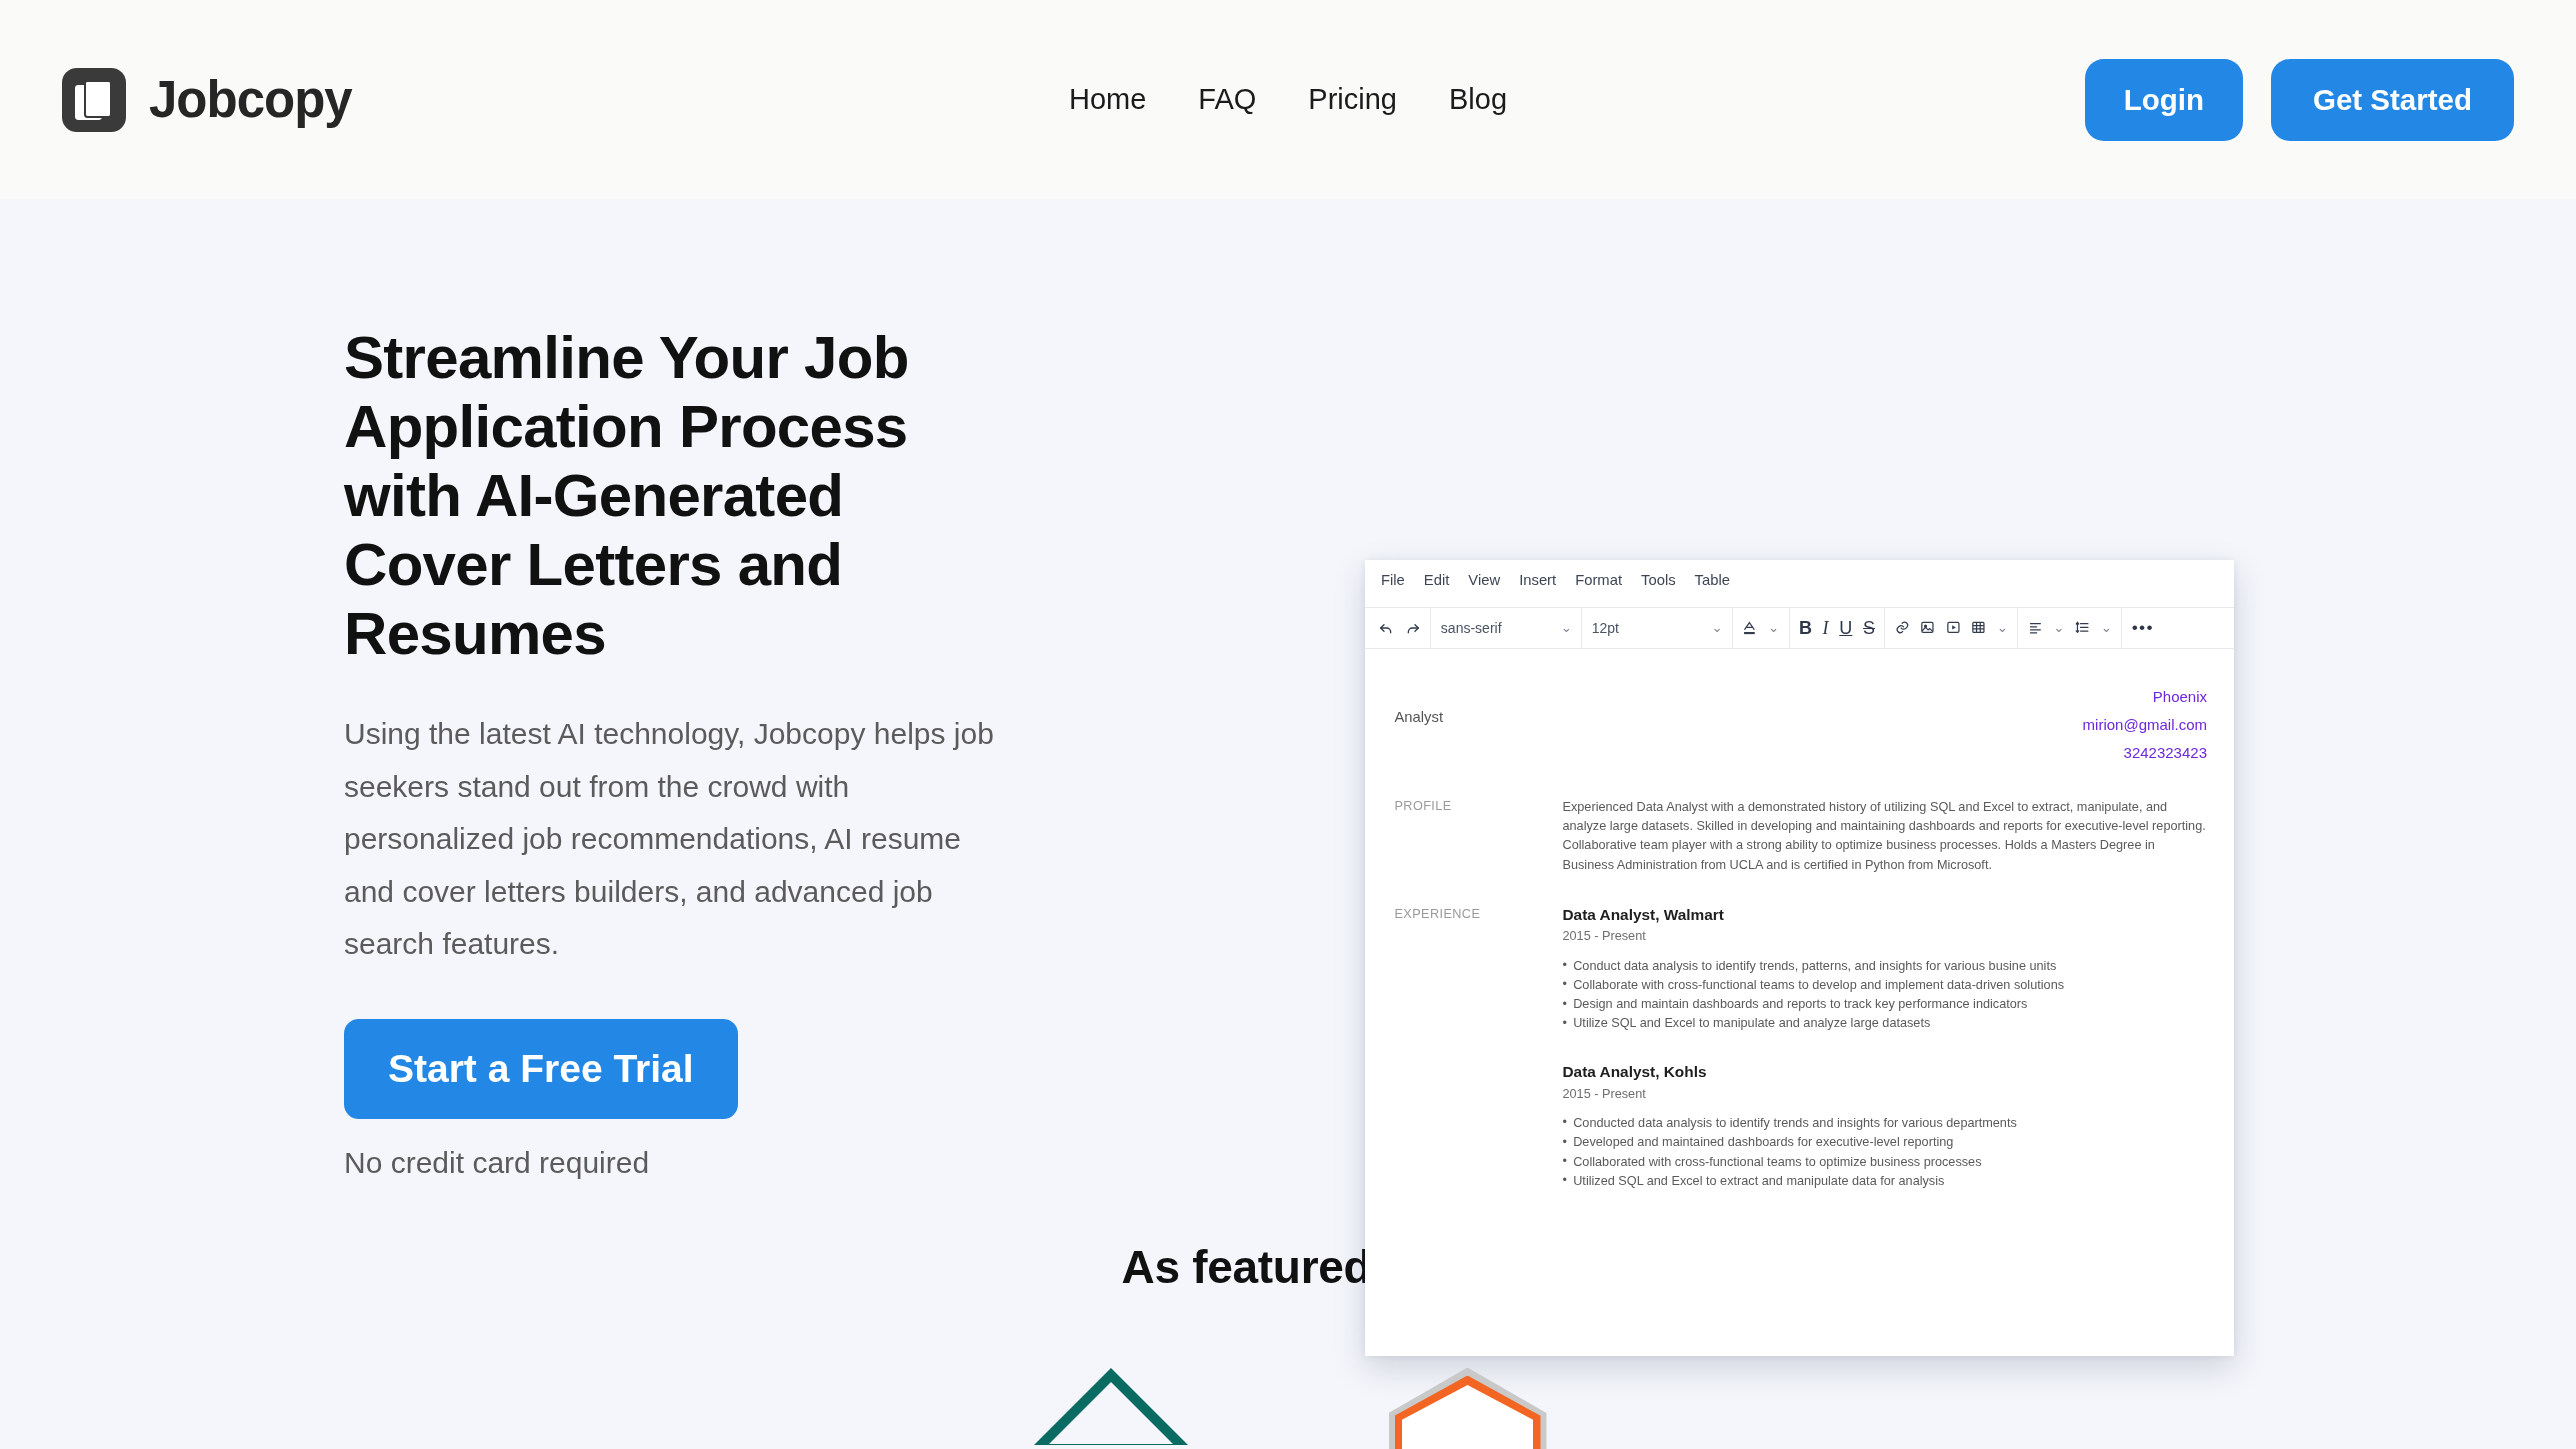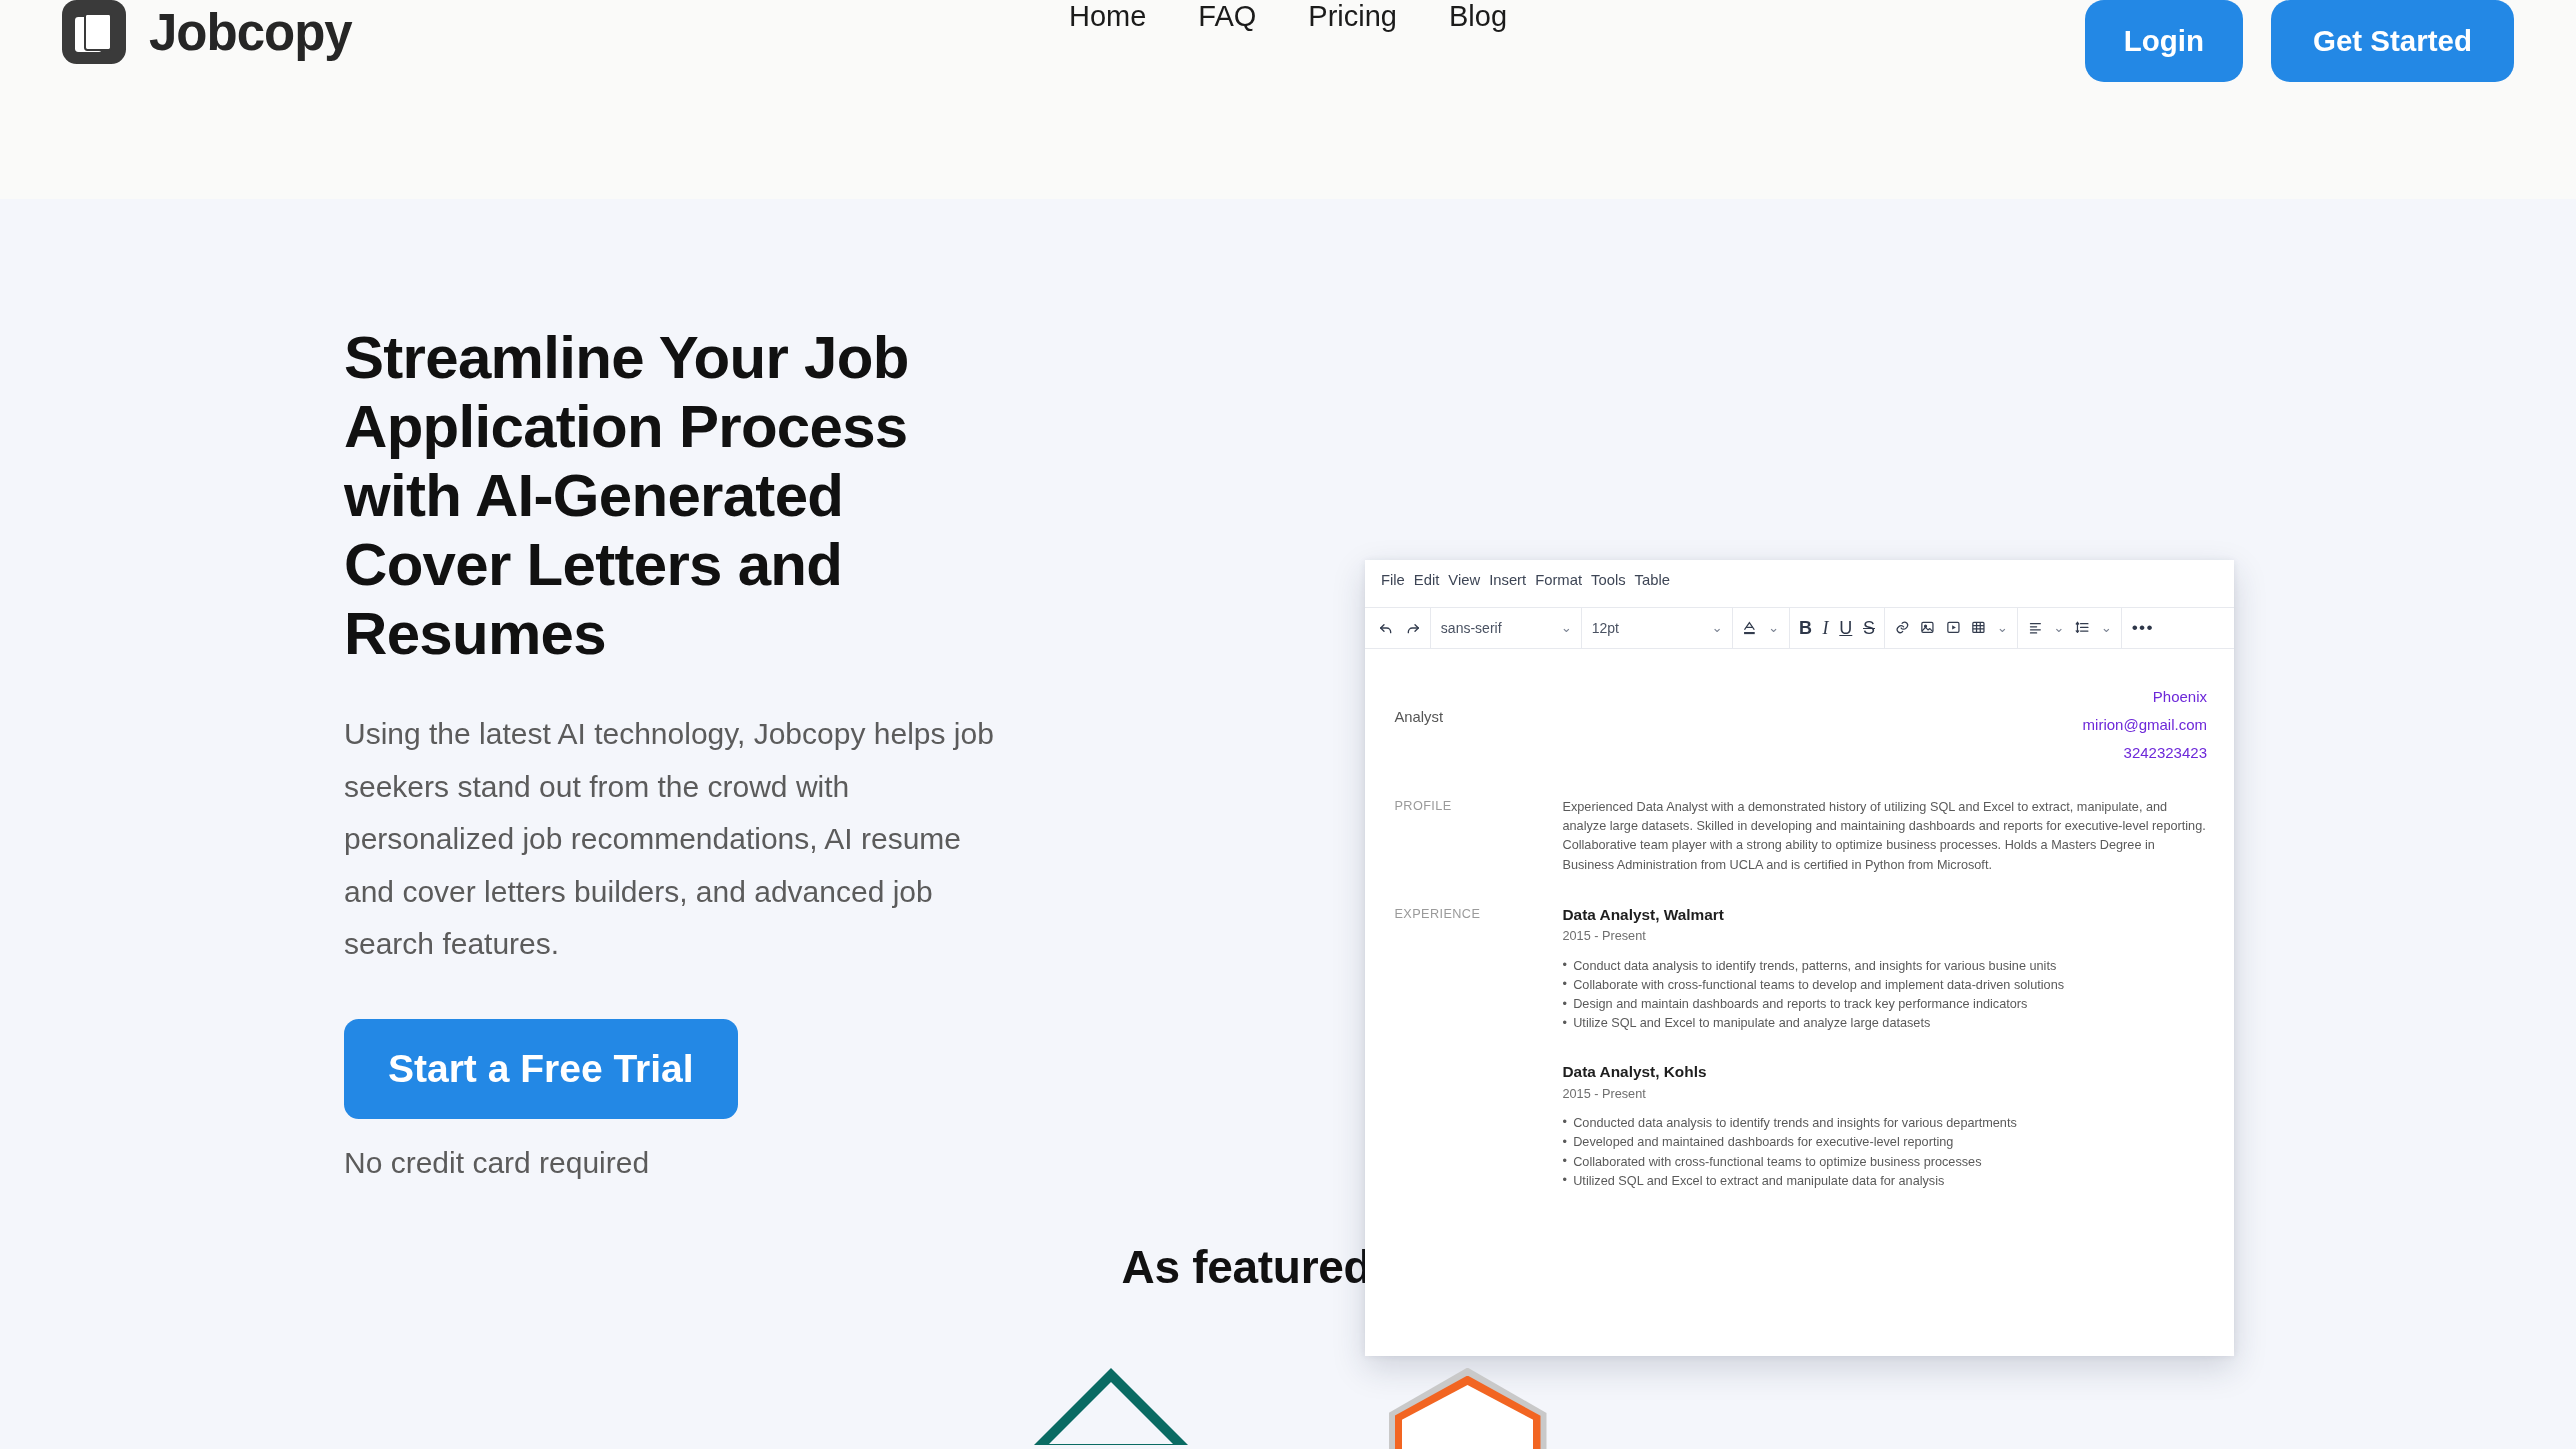--- a/index.html
+++ b/index.html
@@ -9,21 +9,21 @@
     overflow: hidden;
     font-family: "Liberation Sans", sans-serif;
     background: #f4f6fb;
   }
 
   
   .site-header {
     height: 199px;
     background: #fafaf9;
     display: flex;
-    align-items: flex-start;
+    align-items: center;
     padding: 0 62px;
     position: relative;
   }
   .brand { display: flex; align-items: center; gap: 23px; text-decoration: none; }
   .brand-mark {
     width: 64px; height: 64px;
     background: #3a3a3a;
     border-radius: 14.8px;
     position: relative;
     flex: none;
@@ -103,21 +103,21 @@
     position: absolute;
     left: 1365px; top: 361px;
     width: 869px; height: 796px;
   }
   .editor-card {
     width: 100%; height: 100%;
     background: #fff;
     box-shadow: 0 12px 31px rgba(30,40,70,.17), 0 1.3px 6.7px rgba(30,40,70,.09);
   }
   .menu-bar {
-    display: flex; align-items: center; gap: 9px;
+    display: flex; align-items: center; gap: 19px;
     padding: 12px 16px 6.7px 16px;
   }
   .menu-item { font-size: 14.8px; color: #3d4555; white-space: nowrap; cursor: pointer; }
 
   .tool-bar {
     display: flex; align-items: center;
     border-top: 0.7px solid #e7e9ee;
     border-bottom: 0.7px solid #e7e9ee;
     height: 42px; padding: 0 4px; margin-top: 12px;
   }

